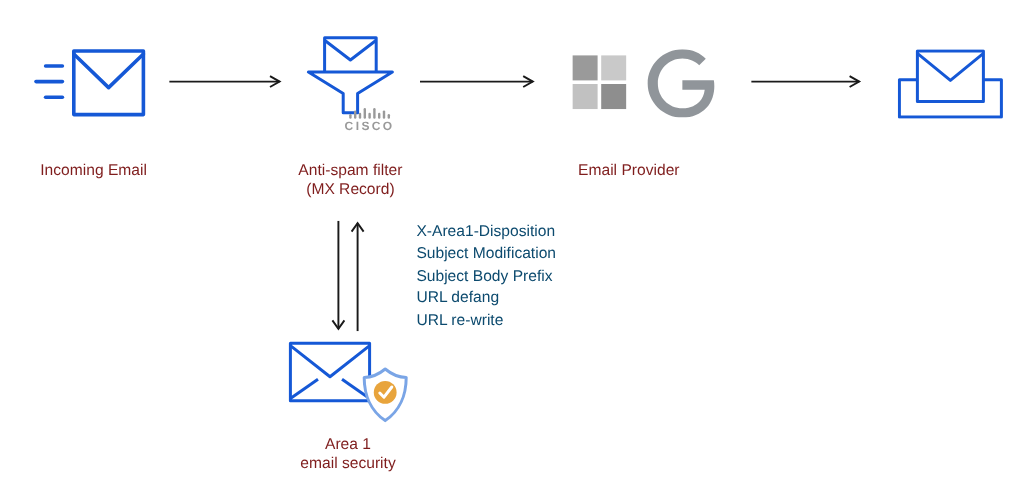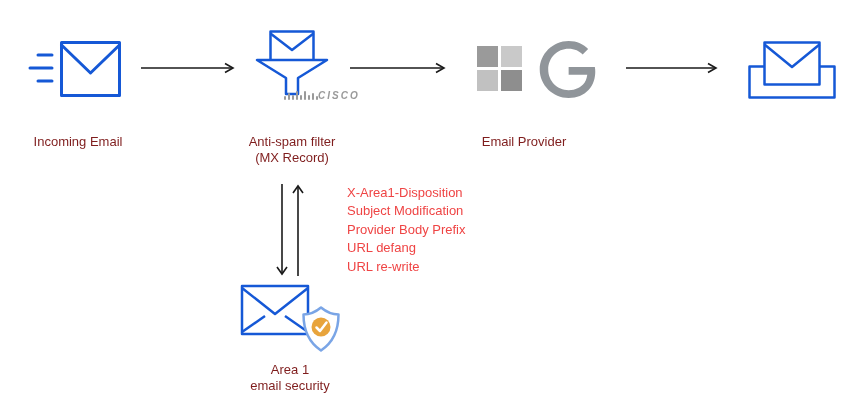--- a/index.html
+++ b/index.html
@@ -1,23 +1,23 @@
 <!DOCTYPE html>
 <html><head>
 <meta charset="utf-8">
 <style>
   * { margin:0; padding:0; box-sizing:border-box; }
   html,body { background:#ffffff; }
   body { font-family:"Liberation Sans", sans-serif; color:#111; }
   .canvas { position:relative; width:855px; height:415px; background:#ffffff; overflow:hidden; }
   .abs { position:absolute; }
   .label { position:absolute; font-size:13px; line-height:16px; text-align:center; color:#7f1d1d; }
-  .annotations { position:absolute; font-size:13px; color:#ef4444; text-align:left; }
+  .annotations { position:absolute; font-size:13px; color:#0c4a6e; text-align:left; }
   .annotations > div { line-height:18.4px; white-space:nowrap; }
-  .cisco { position:absolute; display:flex; flex-direction:row; align-items:center; width:48px;font-style:italic; }
+  .cisco { position:absolute; display:flex; flex-direction:column; align-items:center; width:48px; }
   .cisco-bars { display:flex; align-items:flex-end; gap:2px; height:9px; margin-bottom:1px; }
   .cisco-bars i { display:block; width:2px; background:#9a9a9a; border-radius:1px; }
   .cisco-text { font-size:10px; font-weight:700; letter-spacing:2px; color:#9a9a9a; }
   svg { display:block; }
 </style>
 </head>
 <body>
 
 <div class="canvas">
 
@@ -103,21 +103,21 @@
       <line x1="10" y1="0" x2="10" y2="90"></line>
       <polyline points="5,83 10,90 15,83"></polyline>
       <line x1="26" y1="92" x2="26" y2="2"></line>
       <polyline points="21,9 26,2 31,9"></polyline>
     </g>
   </svg>
 
   <div class="annotations" style="left:347px; top:184px;">
     <div>X-Area1-Disposition</div>
     <div>Subject Modification</div>
-    <div>Provider Body Prefix</div>
+    <div>Subject Body Prefix</div>
     <div>URL defang</div>
     <div>URL re-write</div>
   </div>
 
   <svg class="abs" style="left:240px; top:284px;" width="102" height="78" viewBox="0 0 102 78">
     <g stroke="#1558d6" stroke-width="2.5" fill="#ffffff" stroke-linejoin="round">
       <rect x="2" y="2" width="66" height="48"></rect>
       <polyline points="2,4 35,30 68,4" fill="none"></polyline>
       <line x1="2" y1="48" x2="25" y2="32"></line>
       <line x1="68" y1="48" x2="45" y2="32"></line>

